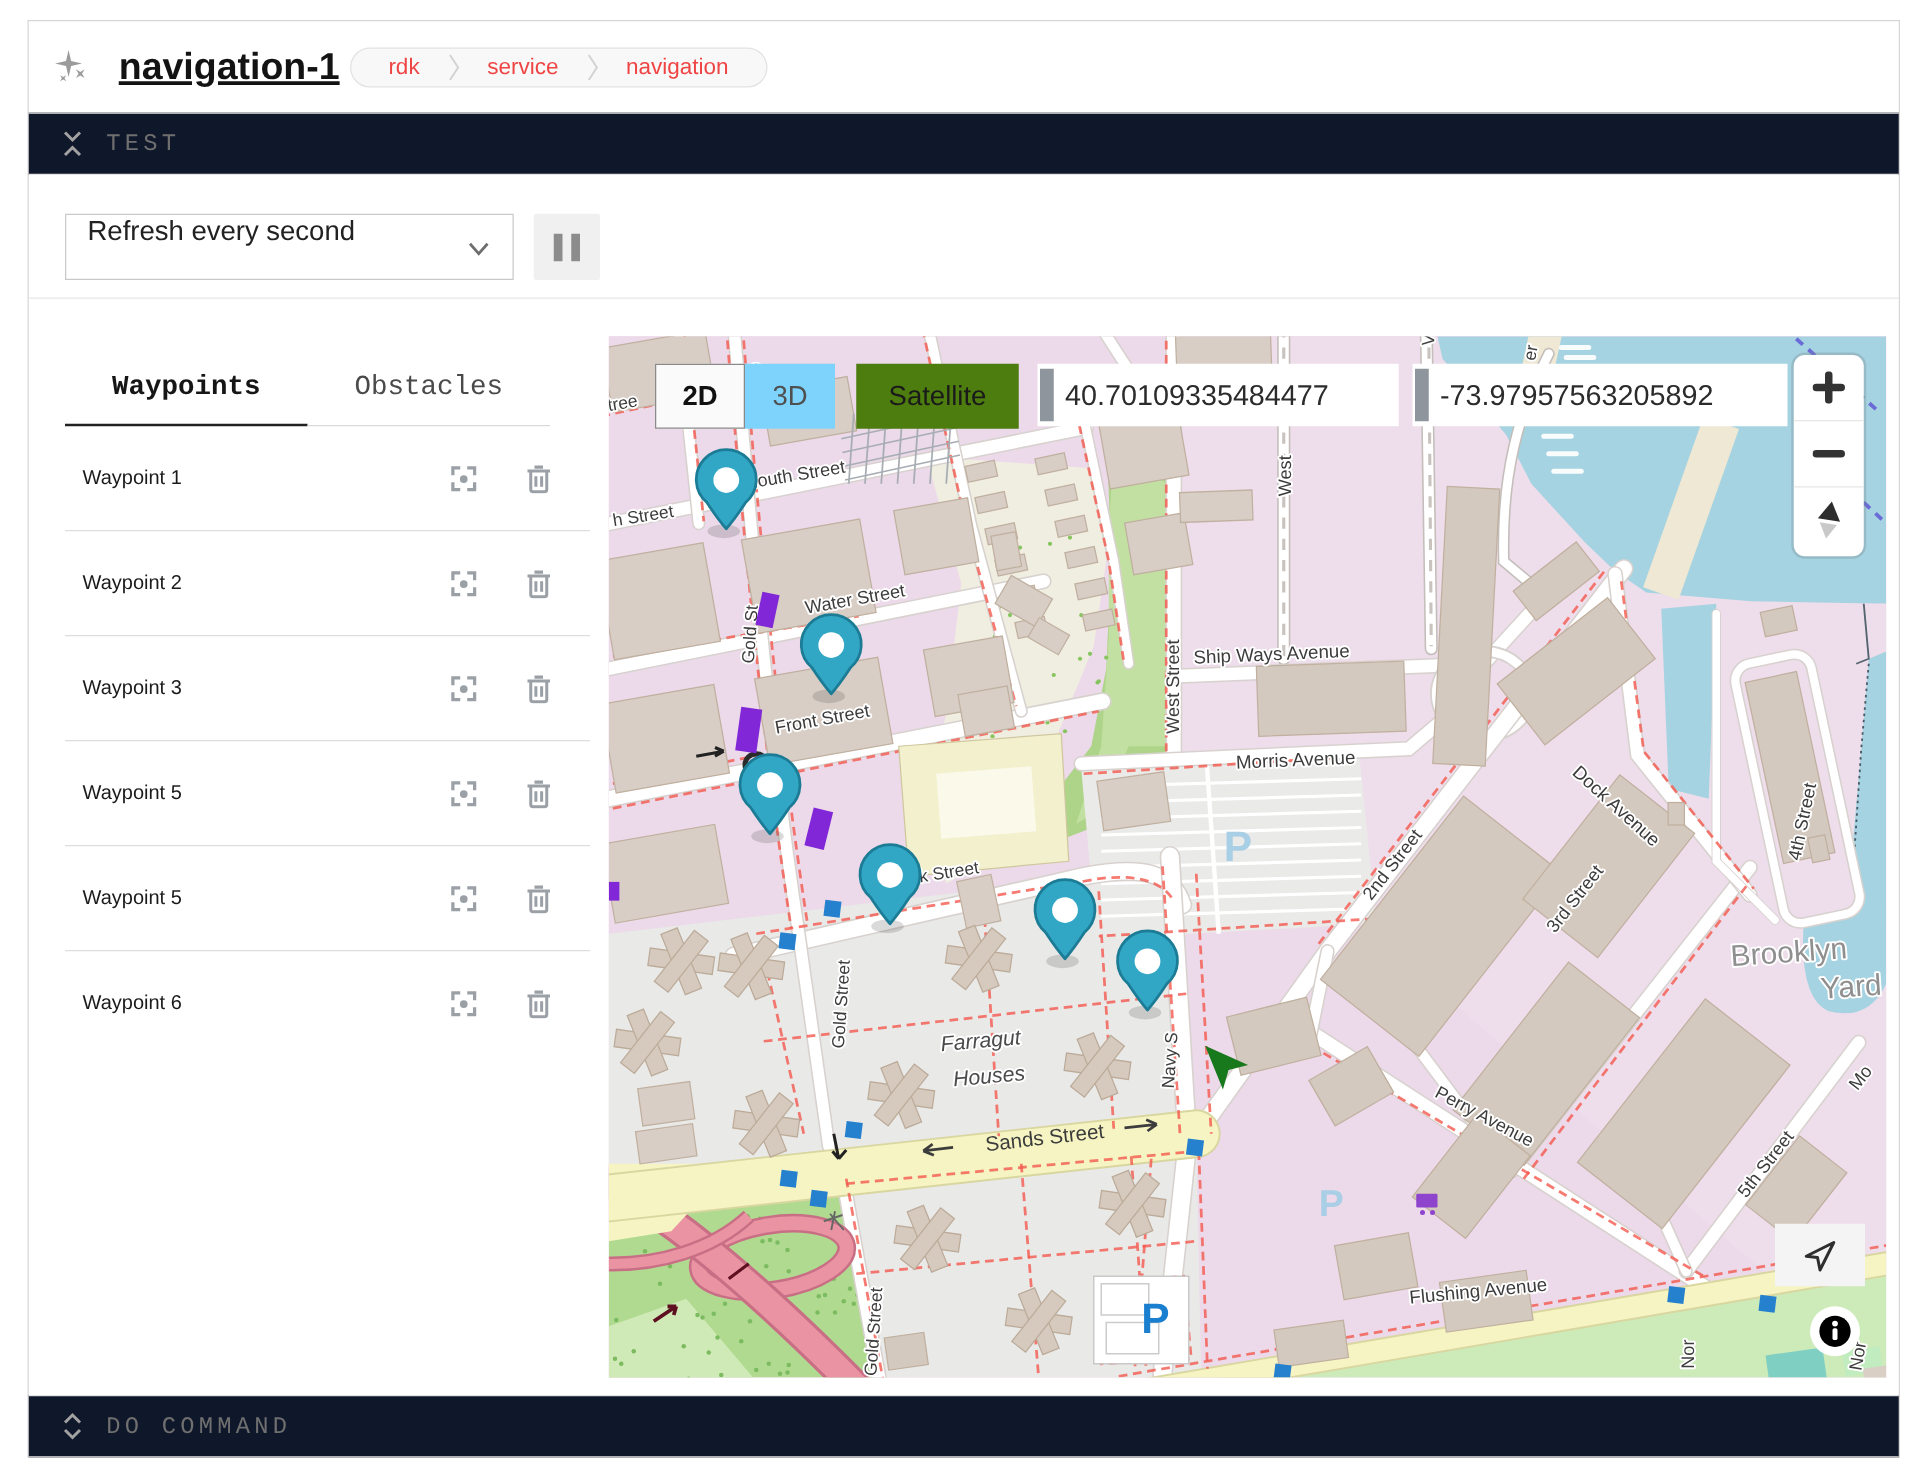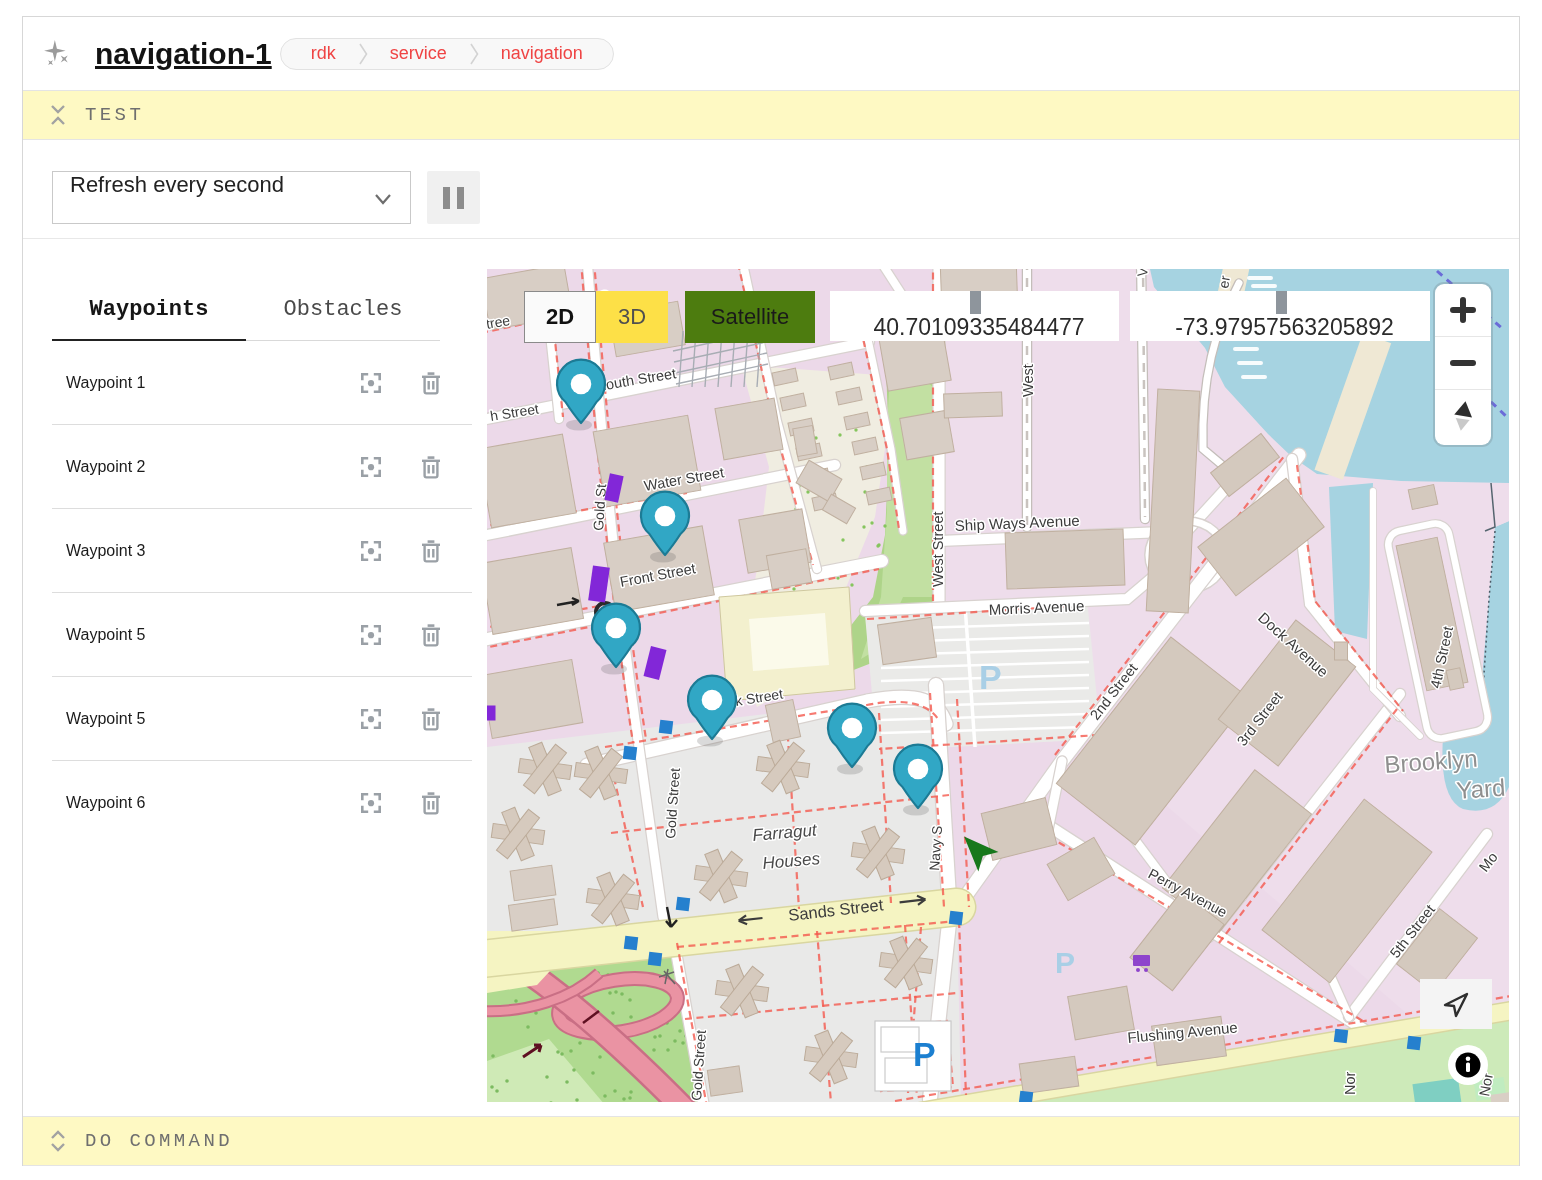--- a/index.html
+++ b/index.html
@@ -4,21 +4,21 @@
 <style>
   * { margin:0; padding:0; box-sizing:border-box; }
   html,body { width:1542px; height:1180px; background:#fff; font-family:"Liberation Sans", sans-serif; }
   .card { position:absolute; left:22px; top:16px; width:1498px; height:1150px; border:1px solid #d7d7d7; background:#fff; }
   .hdr { position:absolute; left:0; top:0; width:100%; height:73px; display:flex; align-items:center; }
   .hdr .ico { margin-left:20px; width:28px; height:28px; }
   .title { margin-left:24px; font-size:30px; font-weight:bold; color:#131313; letter-spacing:0px;text-decoration:underline; }
   .crumbs { margin-left:8px; display:flex; align-items:center; height:32px; border:1px solid #e2e2e2; background:#f8f8f8; border-radius:17px; padding:0 30px; }
   .crumbs span { font-size:18px; color:#ef4444; }
   .crumbs .sep { margin:0 22px; width:10px; height:22px; }
-  .secbar { position:absolute; left:0; width:100%; height:50px; background:#fef9c3; display:flex; align-items:center; }
+  .secbar { position:absolute; left:0; width:100%; height:50px; background:#0f172a; display:flex; align-items:center; }
   .secbar.test { top:73px; border-top:1px solid #e4e4e4; border-bottom:1px solid #e4e4e4; }
   .secbar.docmd { top:1099px; border-top:1px solid #e4e4e4; border-bottom:1px solid #e4e4e4; }
   .secbar .chev { margin-left:26px; width:18px; height:22px; }
   .secbar .lbl { margin-left:18px; font-family:"Liberation Mono", monospace; font-size:19px; color:#6f6f6f; letter-spacing:3.4px; }
   .toolbar { position:absolute; left:0; top:124px; width:100%; height:98px; border-bottom:1px solid #e8e8e8; }
   .select { position:absolute; left:29px; top:30px; width:359px; height:53px; border:1px solid #c9c9c9; background:#fff; display:flex; }
   .select .txt { margin-left:17px; font-size:22px; color:#222; }
   .select svg { position:absolute; right:16px; top:17px; }
   .pausebtn { position:absolute; left:404px; top:30px; width:53px; height:53px; background:#f0f0f0; border-radius:2px; display:flex; align-items:center; justify-content:center; }
   .pausebtn .b { width:7px; height:22px; background:#8c8c8c; margin:0 3.5px; }
@@ -29,23 +29,23 @@
   .tab.active { font-weight:bold; color:#161616; border-bottom:2px solid #222; }
   .row { height:84px; display:flex; align-items:center; border-bottom:1px solid #ddd; padding-left:14px; }
   .row:last-child { border-bottom:none; }
   .row .nm { font-size:16px; color:#1b1b1b; flex:1; }
   .row .ic { width:24px; height:24px; margin-right:38px; }
   .row .ic2 { width:20px; height:24px; margin-right:31px; }
   
   .map { position:absolute; left:464px; top:252px; width:1022px; height:833px; overflow:hidden; background:#ebd7e8; }
   .mbtn { position:absolute; display:flex; align-items:center; justify-content:center; font-size:22px; }
   .b2d { left:37px; top:22px; width:72px; height:52px; background:#fafafa; border:1px solid #8a8a8a; font-weight:bold; color:#111; z-index:5;}
-  .b3d { left:109px; top:22px; width:72px; height:52px; background:#fde047; color:#4f4f4f; z-index:4;}
+  .b3d { left:109px; top:22px; width:72px; height:52px; background:#7dd3fc; color:#4f4f4f; z-index:4;}
   .bsat { left:198px; top:22px; width:130px; height:52px; background:#4d7c0f; color:#1a1a1a; z-index:4;}
-  .coord { position:absolute; top:22px; height:50px; background:#fff; display:flex; align-items:center; z-index:4;flex-direction:column;}
+  .coord { position:absolute; top:22px; height:50px; background:#fff; display:flex; align-items:center; z-index:4;}
   .coord .bar { width:11px; height:42px; background:#8e959c; margin-left:2px; }
   .coord .v { margin-left:9px; font-size:23px; color:#2b2b2b; letter-spacing:0; }
   .zoomctl { position:absolute; right:18px; top:15px; width:56px; height:161px; background:#fff; border-radius:9px; box-shadow:0 0 0 2px rgba(120,140,150,0.35); z-index:5; }
   .zoomctl .cell { height:53px; display:flex; align-items:center; justify-content:center; border-bottom:1px solid #e6e6e6; }
   .zoomctl .cell:last-child { border-bottom:none; }
   .gpsbtn { position:absolute; left:933px; top:710px; width:72px; height:50px; background:#f4f4f4; display:flex; align-items:center; justify-content:center; z-index:5; }
   .infob { position:absolute; left:961px; top:776px; width:40px; height:40px; background:#fff; border-radius:50%; display:flex; align-items:center; justify-content:center; z-index:5; }
 </style>
 </head>
 <body>

